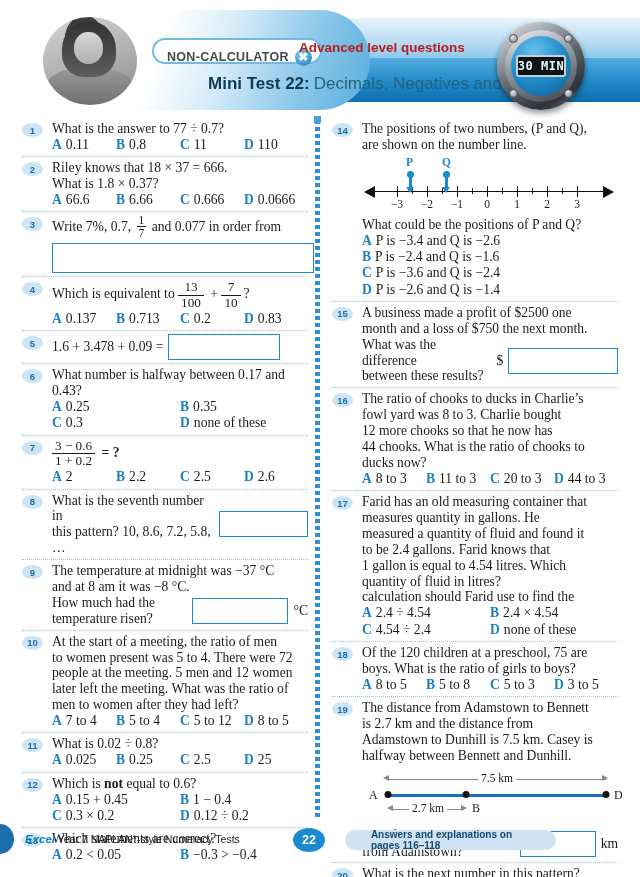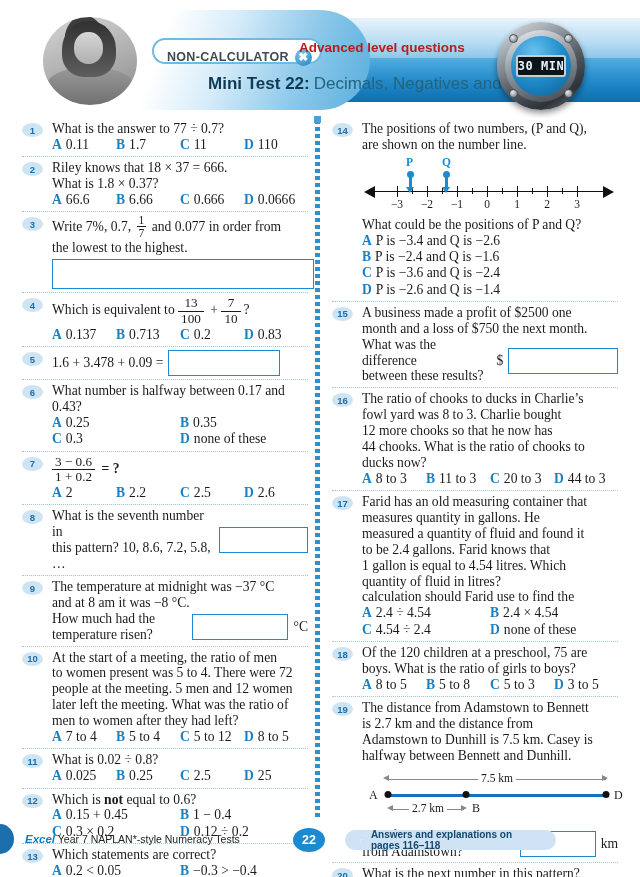--- a/index.html
+++ b/index.html
@@ -334,21 +334,21 @@
 
   <div class="col-divider"></div>
 
   <div class="col col-left">
 
     <div class="q">
       <div class="qnum">1</div>
       <div class="qtext">What is the answer to 77 ÷ 0.7?</div>
       <div class="opts row4">
         <div class="opt"><span class="ol">A</span><span>0.11</span></div>
-        <div class="opt"><span class="ol">B</span><span>1.7</span></div>
+        <div class="opt"><span class="ol">B</span><span>0.8</span></div>
         <div class="opt"><span class="ol">C</span><span>11</span></div>
         <div class="opt"><span class="ol">D</span><span>110</span></div>
       </div>
     </div>
 
     <div class="q">
       <div class="qnum">2</div>
       <div class="qtext">Riley knows that 18 × 37 = 666.</div>
       <div class="qtext">What is 1.8 × 0.37?</div>
       <div class="opts row4">
@@ -362,21 +362,20 @@
     <div class="q">
       <div class="qnum">3</div>
       <div class="qtext">
         <span>Write 7%, 0.7,</span>
         <span class="frac">
           <span class="num">1</span>
           <span class="den">7</span>
         </span>
         <span>and 0.077 in order from</span>
       </div>
-      <div class="qtext">the lowest to the highest.</div>
       <div class="abox abox-wide"></div>
     </div>
 
     <div class="q">
       <div class="qnum">4</div>
       <div class="qtext">
         <span>Which is equivalent to</span>
         <span class="bigfrac">
           <span class="num">13</span>
           <span class="den">100</span>

